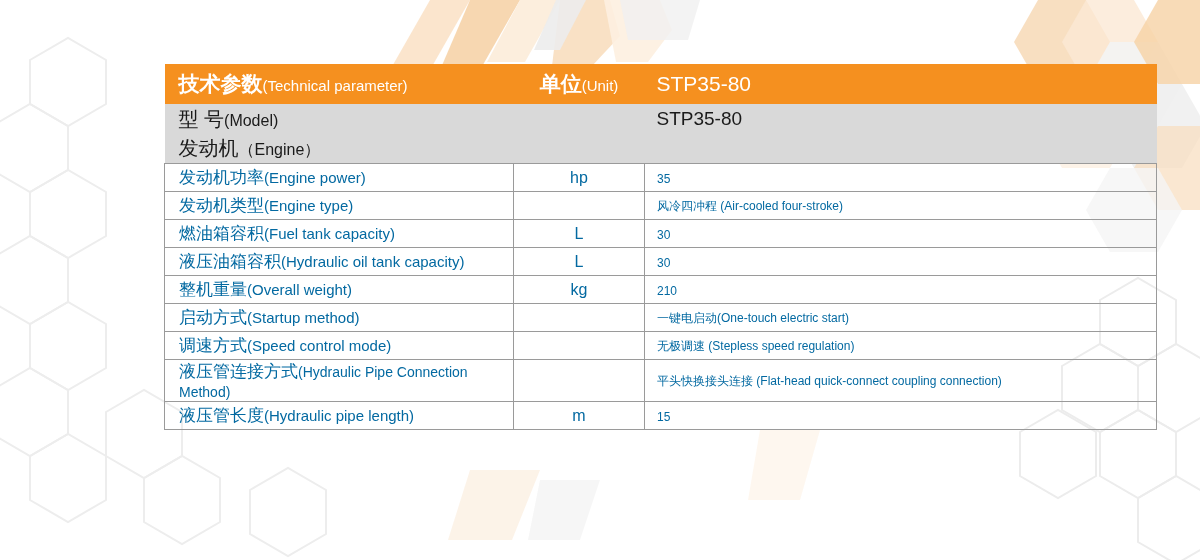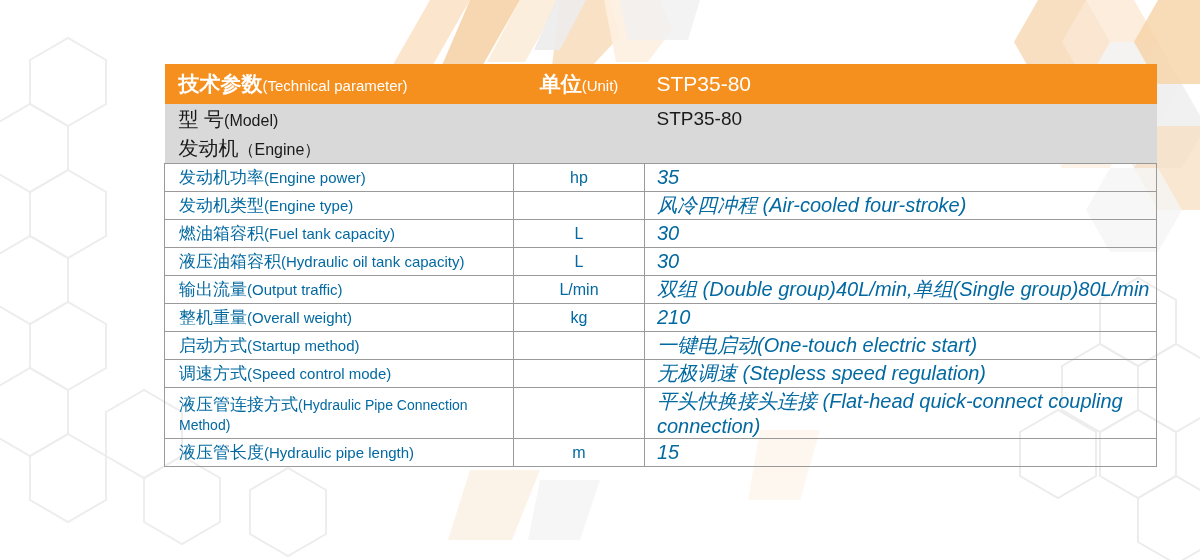--- a/index.html
+++ b/index.html
@@ -102,21 +102,21 @@
   }
   tr.datarow td.c3 {
     border-right: 1px solid #9a9a9a;
   }
   tr.datarow.first td {
     border-top: 1px solid #9a9a9a;
   }
   .lbl-cn { font-size: 17px; }
   .lbl-en { font-size: 15px; }
   .lbl-en-sm { font-size: 14px; }
-  .val { font-size: 20px; font-style: italic; }
+  .val { font-size: 12px; }
   .unit { font-size: 16px; }
 </style>
 </head>
 <body>
 
 <div id="bg">
   <svg width="1200" height="560" viewBox="0 0 1200 560">
     <defs>
       <linearGradient id="gOrange" x1="0" y1="0" x2="1" y2="1">
         <stop offset="0%" stop-color="#fbe3c8"></stop>
@@ -251,31 +251,20 @@
           <span class="lbl-cn">液压油箱容积</span><span class="lbl-en">(Hydraulic oil tank capacity)</span>
         </td>
         <td class="c2">
           <span class="unit">L</span>
         </td>
         <td class="c3 cell-pad-l2">
           <span class="val">30</span>
         </td>
       </tr>
 
-      <tr class="datarow">
-        <td class="c1 cell-pad-l">
-          <span class="lbl-cn">输出流量</span><span class="lbl-en">(Output traffic)</span>
-        </td>
-        <td class="c2">
-          <span class="unit">L/min</span>
-        </td>
-        <td class="c3 cell-pad-l2">
-          <span class="val">双组 (Double group)40L/min,单组(Single group)80L/min</span>
-        </td>
-      </tr>
 
 
       <tr class="datarow">
         <td class="c1 cell-pad-l">
           <span class="lbl-cn">整机重量</span><span class="lbl-en">(Overall weight)</span>
         </td>
         <td class="c2">
           <span class="unit">kg</span>
         </td>
         <td class="c3 cell-pad-l2">

